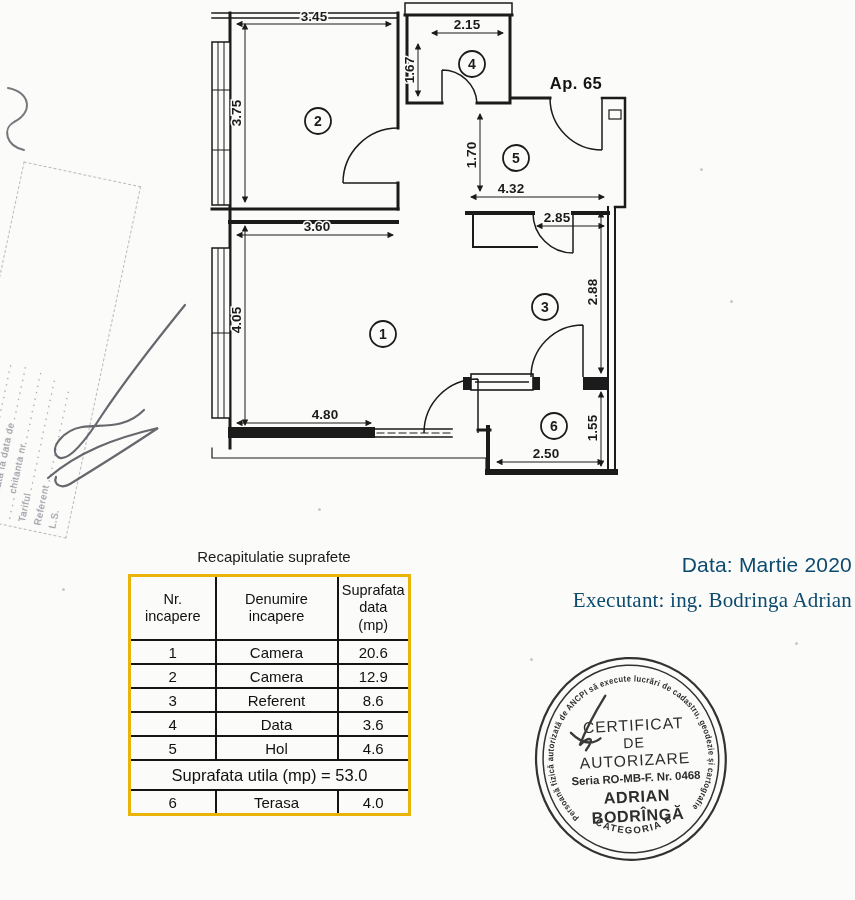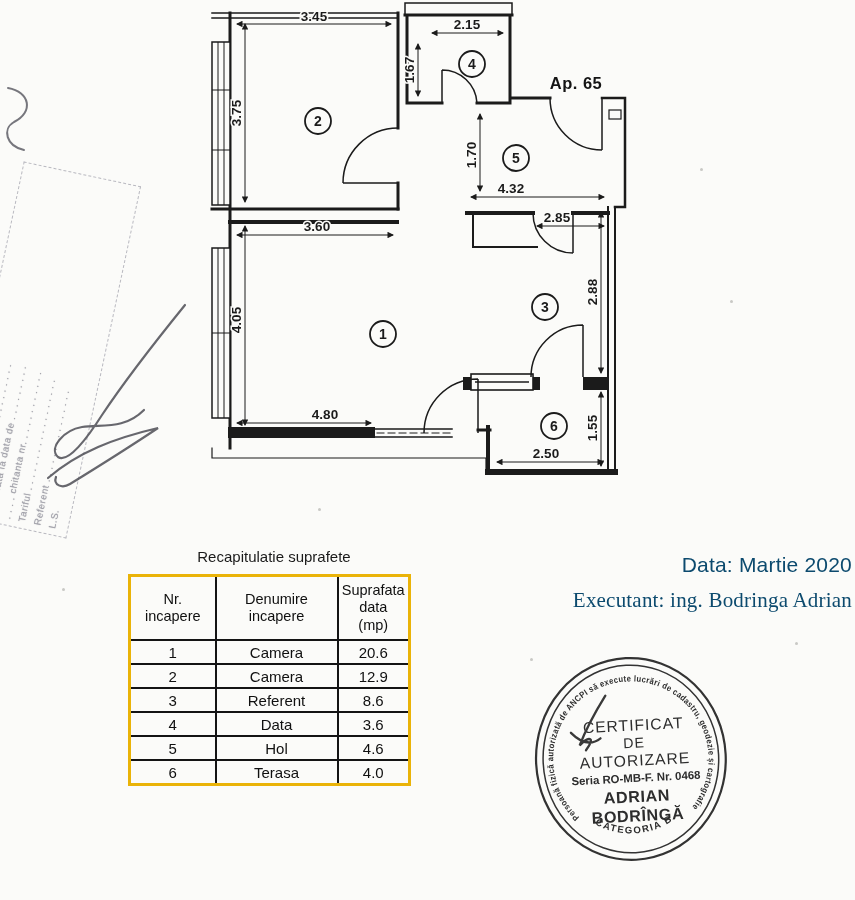--- a/index.html
+++ b/index.html
@@ -194,20 +194,23 @@
       </tr>
       <tr class="datarow">
         <td>4</td>
         <td>Data</td>
         <td>3.6</td>
       </tr>
       <tr class="datarow">
         <td>5</td>
         <td>Hol</td>
         <td>4.6</td>
+      </tr>
+      <tr>
+        <td class="sum" colspan="3">Suprafata utila (mp) = 53.0</td>
       </tr>
       <tr class="datarow">
         <td>6</td>
         <td>Terasa</td>
         <td>4.0</td>
       </tr>
     </tbody>
       </table>
   </div>
 

